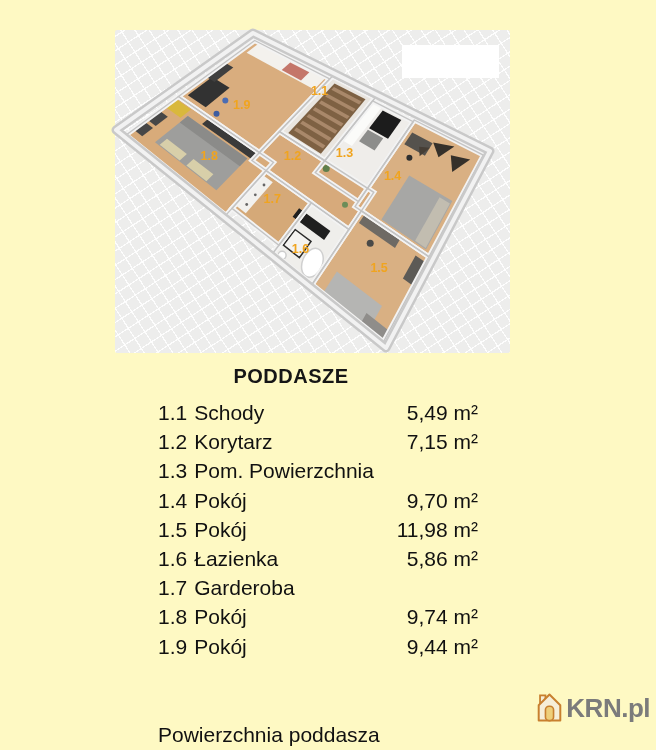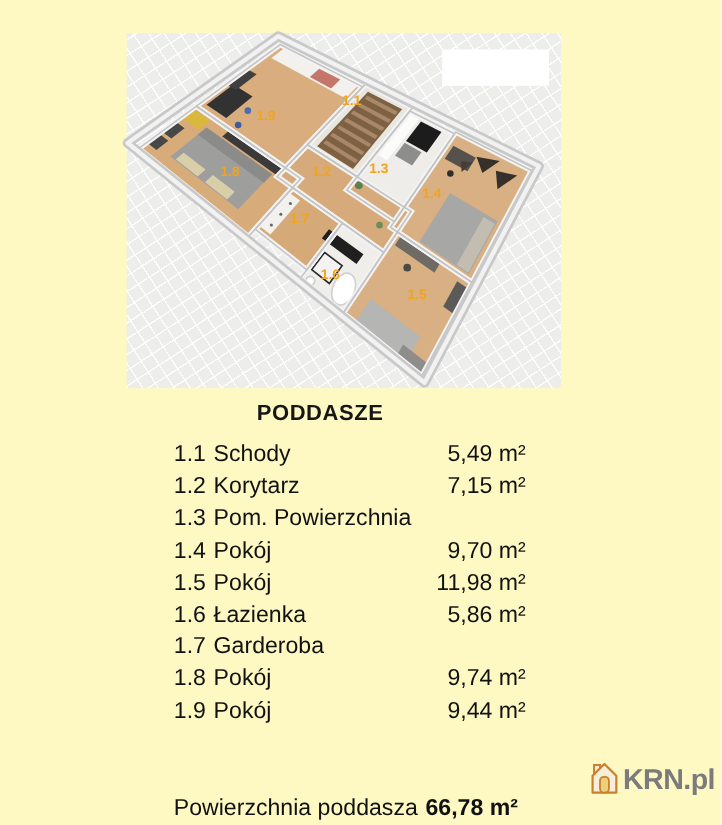--- a/index.html
+++ b/index.html
@@ -182,21 +182,20 @@
       <span class="lname">
           <span class="lno">1.9</span>
           <span class="lnm">Pokój</span>
         </span>
       <span class="larea">9,44 m²</span>
     </div>
   </div>
 
   <div class="summary">
     <span>Powierzchnia poddasza</span>
-    <span class="val">66,78 m²</span>
   </div>
 
   <div class="wm">
     <svg width="27" height="32" viewBox="0 0 30 34">
       <rect x="4.5" y="3" width="6" height="9" fill="#f6eed8" stroke="#c8802f" stroke-width="2"></rect>
       <path d="M15 2 L27 14 L27 31 L3 31 L3 14 Z" fill="#f6eed8" stroke="#c8802f" stroke-width="2.2" stroke-linejoin="round"></path>
       <rect x="10.5" y="15" width="9" height="16" rx="4" fill="#eecf7a" stroke="#c8802f" stroke-width="1.8"></rect>
     </svg>
     <span class="wm-text">KRN.pl</span>
   </div>

